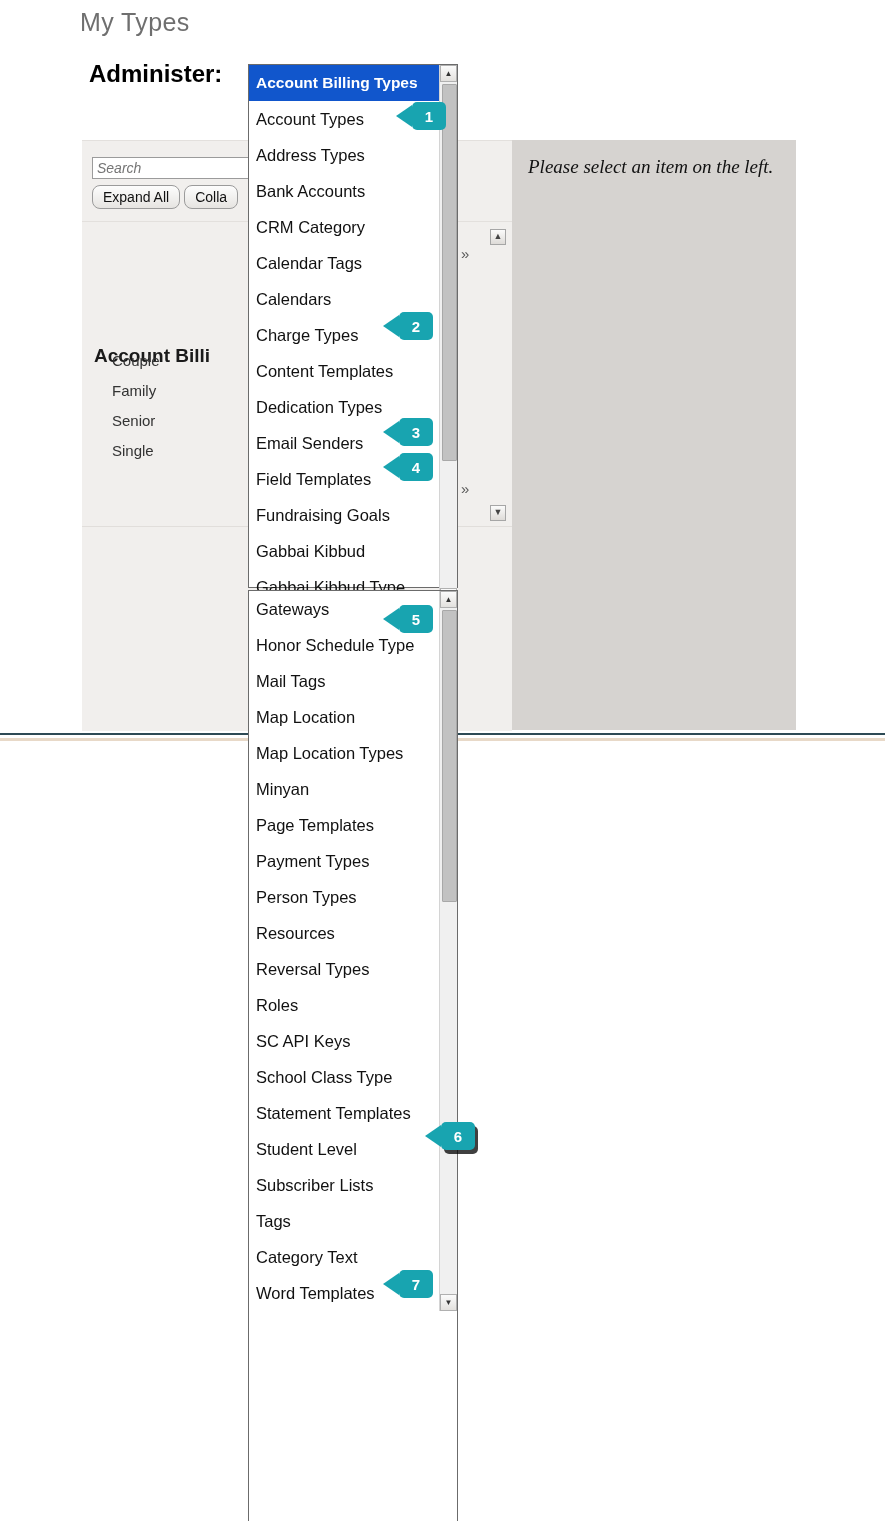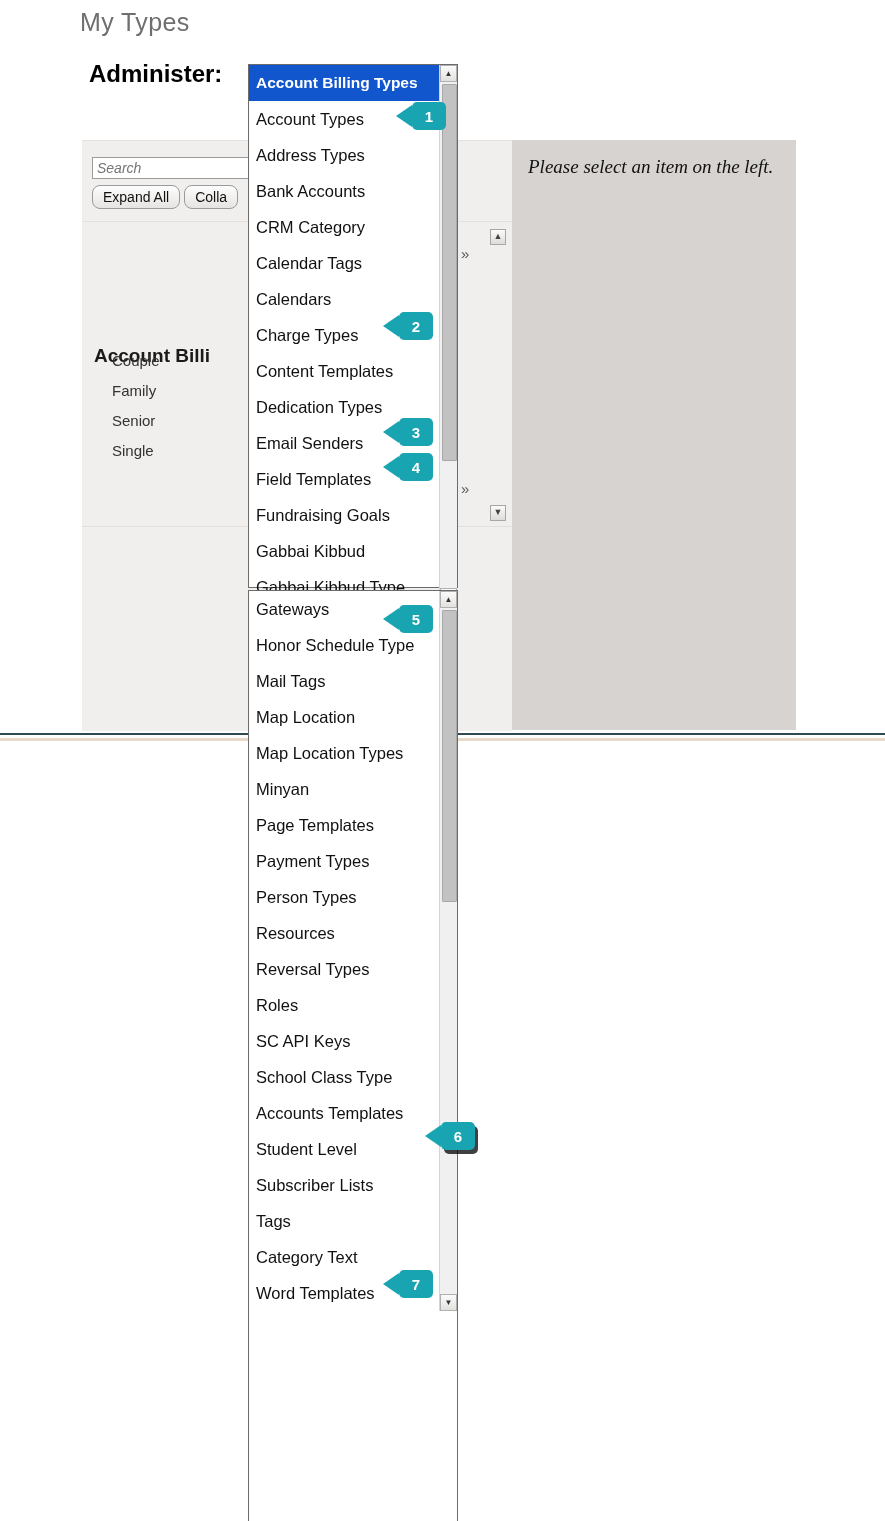--- a/index.html
+++ b/index.html
@@ -360,21 +360,21 @@
       <li class="dd-item">Map Location Types</li>
       <li class="dd-item">Minyan</li>
       <li class="dd-item">Page Templates</li>
       <li class="dd-item">Payment Types</li>
       <li class="dd-item">Person Types</li>
       <li class="dd-item">Resources</li>
       <li class="dd-item">Reversal Types</li>
       <li class="dd-item">Roles</li>
       <li class="dd-item">SC API Keys</li>
       <li class="dd-item">School Class Type</li>
-      <li class="dd-item">Accounts Templates</li>
+      <li class="dd-item">Statement Templates</li>
       <li class="dd-item">Student Level</li>
       <li class="dd-item">Subscriber Lists</li>
       <li class="dd-item">Tags</li>
       <li class="dd-item">Category Text</li>
       <li class="dd-item">Word Templates</li>
     </ul>
     <div class="dd-scrollbar">
       <div class="dd-arrow up">▲</div>
       <div class="dd-thumb" style="top:19px; height:290px;"></div>
       <div class="dd-arrow down">▼</div>

